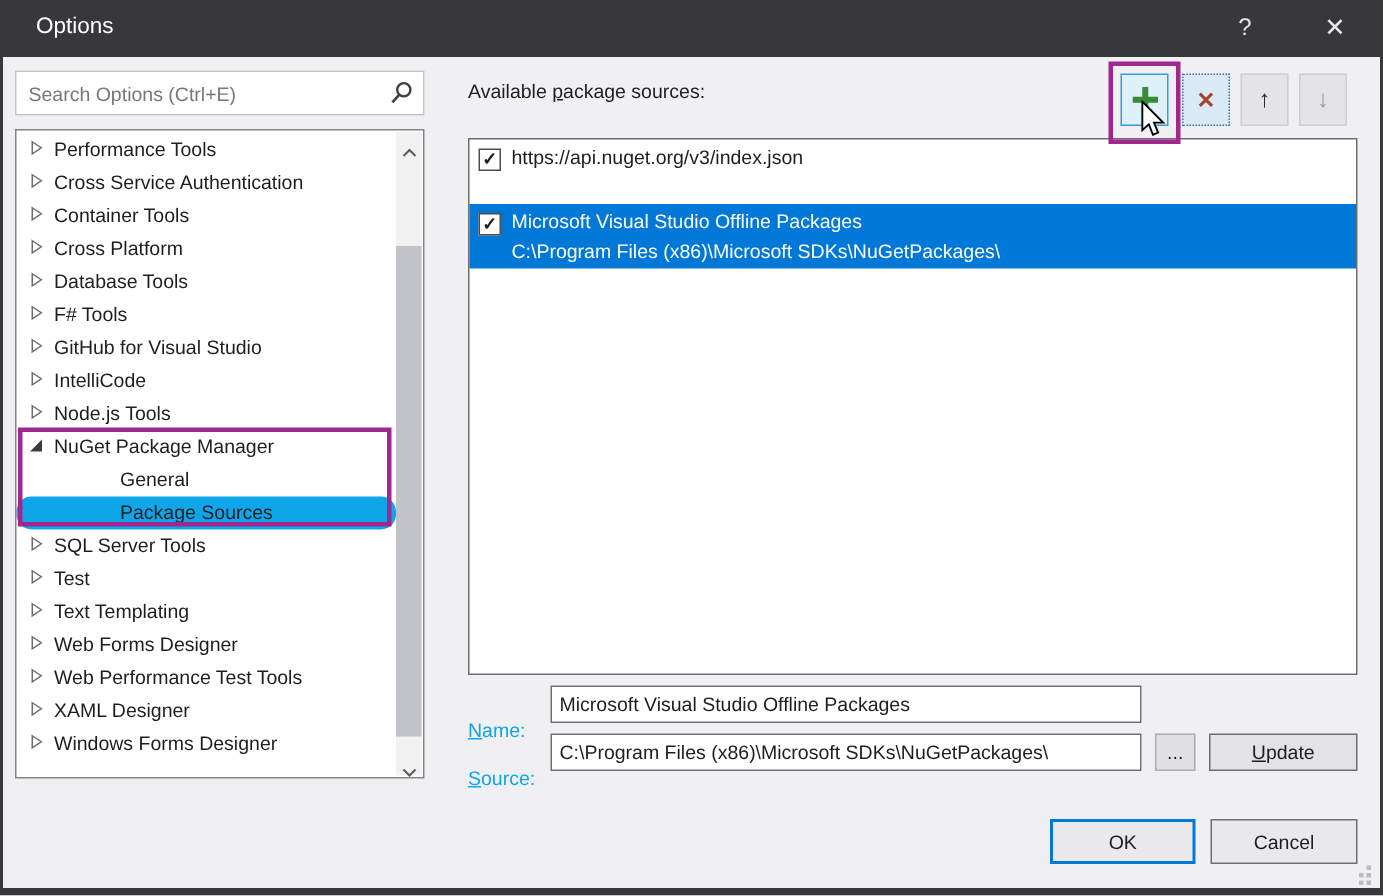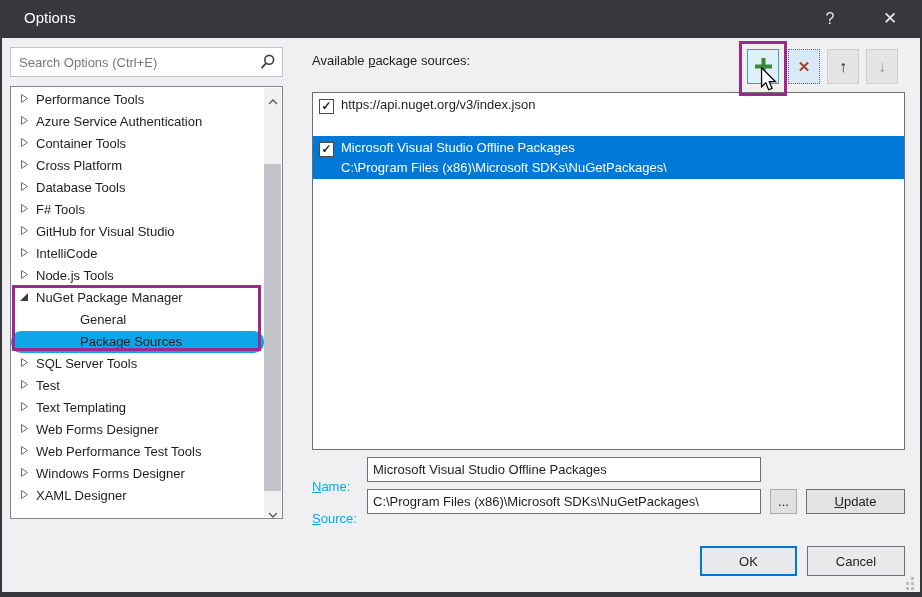--- a/index.html
+++ b/index.html
@@ -106,21 +106,21 @@
         </svg>
     </span>
   </div>
 
   <div class="tree">
     <div class="t-row"><span class="exp"><svg width="9" height="11" viewBox="0 0 9 11">
             <path d="M1.5 1.5 L7.5 5.5 L1.5 9.5 Z" fill="none" stroke="#6E6E6E" stroke-width="1"></path>
           </svg></span><span class="t-label">Performance Tools</span></div>
     <div class="t-row"><span class="exp"><svg width="9" height="11" viewBox="0 0 9 11">
             <path d="M1.5 1.5 L7.5 5.5 L1.5 9.5 Z" fill="none" stroke="#6E6E6E" stroke-width="1"></path>
-          </svg></span><span class="t-label">Azure Service Authentication</span></div>
+          </svg></span><span class="t-label">Cross Service Authentication</span></div>
     <div class="t-row"><span class="exp"><svg width="9" height="11" viewBox="0 0 9 11">
             <path d="M1.5 1.5 L7.5 5.5 L1.5 9.5 Z" fill="none" stroke="#6E6E6E" stroke-width="1"></path>
           </svg></span><span class="t-label">Container Tools</span></div>
     <div class="t-row"><span class="exp"><svg width="9" height="11" viewBox="0 0 9 11">
             <path d="M1.5 1.5 L7.5 5.5 L1.5 9.5 Z" fill="none" stroke="#6E6E6E" stroke-width="1"></path>
           </svg></span><span class="t-label">Cross Platform</span></div>
     <div class="t-row"><span class="exp"><svg width="9" height="11" viewBox="0 0 9 11">
             <path d="M1.5 1.5 L7.5 5.5 L1.5 9.5 Z" fill="none" stroke="#6E6E6E" stroke-width="1"></path>
           </svg></span><span class="t-label">Database Tools</span></div>
     <div class="t-row"><span class="exp"><svg width="9" height="11" viewBox="0 0 9 11">
@@ -150,24 +150,24 @@
             <path d="M1.5 1.5 L7.5 5.5 L1.5 9.5 Z" fill="none" stroke="#6E6E6E" stroke-width="1"></path>
           </svg></span><span class="t-label">Text Templating</span></div>
     <div class="t-row"><span class="exp"><svg width="9" height="11" viewBox="0 0 9 11">
             <path d="M1.5 1.5 L7.5 5.5 L1.5 9.5 Z" fill="none" stroke="#6E6E6E" stroke-width="1"></path>
           </svg></span><span class="t-label">Web Forms Designer</span></div>
     <div class="t-row"><span class="exp"><svg width="9" height="11" viewBox="0 0 9 11">
             <path d="M1.5 1.5 L7.5 5.5 L1.5 9.5 Z" fill="none" stroke="#6E6E6E" stroke-width="1"></path>
           </svg></span><span class="t-label">Web Performance Test Tools</span></div>
     <div class="t-row"><span class="exp"><svg width="9" height="11" viewBox="0 0 9 11">
             <path d="M1.5 1.5 L7.5 5.5 L1.5 9.5 Z" fill="none" stroke="#6E6E6E" stroke-width="1"></path>
+          </svg></span><span class="t-label">XAML Designer</span></div>
+    <div class="t-row"><span class="exp"><svg width="9" height="11" viewBox="0 0 9 11">
+            <path d="M1.5 1.5 L7.5 5.5 L1.5 9.5 Z" fill="none" stroke="#6E6E6E" stroke-width="1"></path>
           </svg></span><span class="t-label">Windows Forms Designer</span></div>
-    <div class="t-row"><span class="exp"><svg width="9" height="11" viewBox="0 0 9 11">
-            <path d="M1.5 1.5 L7.5 5.5 L1.5 9.5 Z" fill="none" stroke="#6E6E6E" stroke-width="1"></path>
-          </svg></span><span class="t-label">XAML Designer</span></div>
 
     <div class="vscroll">
       <div class="sb-btn sb-up"><svg width="10" height="6" viewBox="0 0 10 6">
             <polyline points="1,5 5,1 9,5" fill="none" stroke="#5B5B5B" stroke-width="1.4"></polyline>
           </svg></div>
       <div class="sb-thumb"></div>
       <div class="sb-btn sb-down"><svg width="10" height="6" viewBox="0 0 10 6">
             <polyline points="1,1 5,5 9,1" fill="none" stroke="#5B5B5B" stroke-width="1.4"></polyline>
           </svg></div>
     </div>

